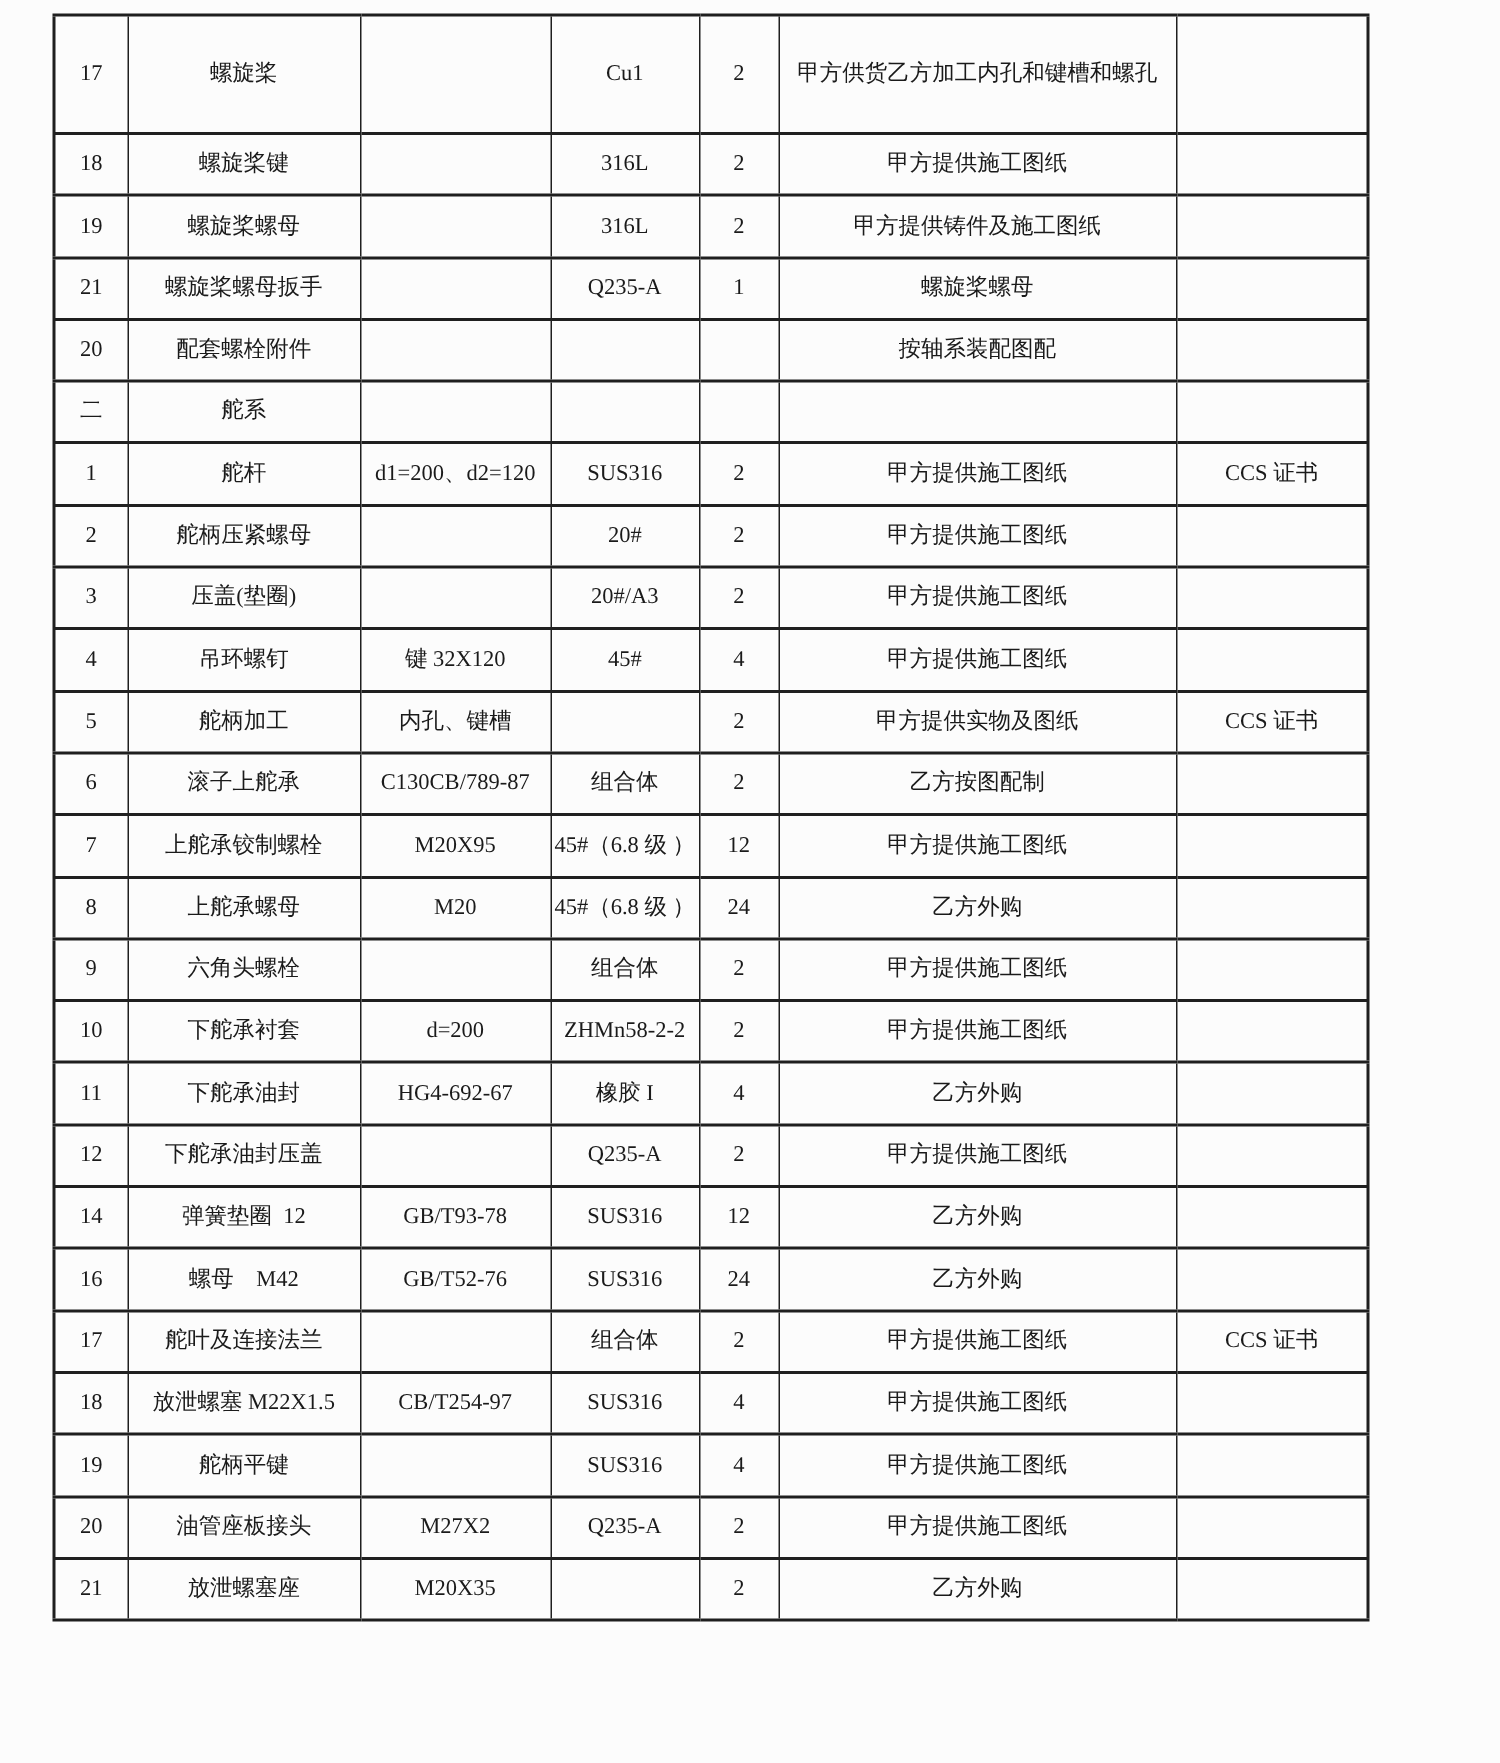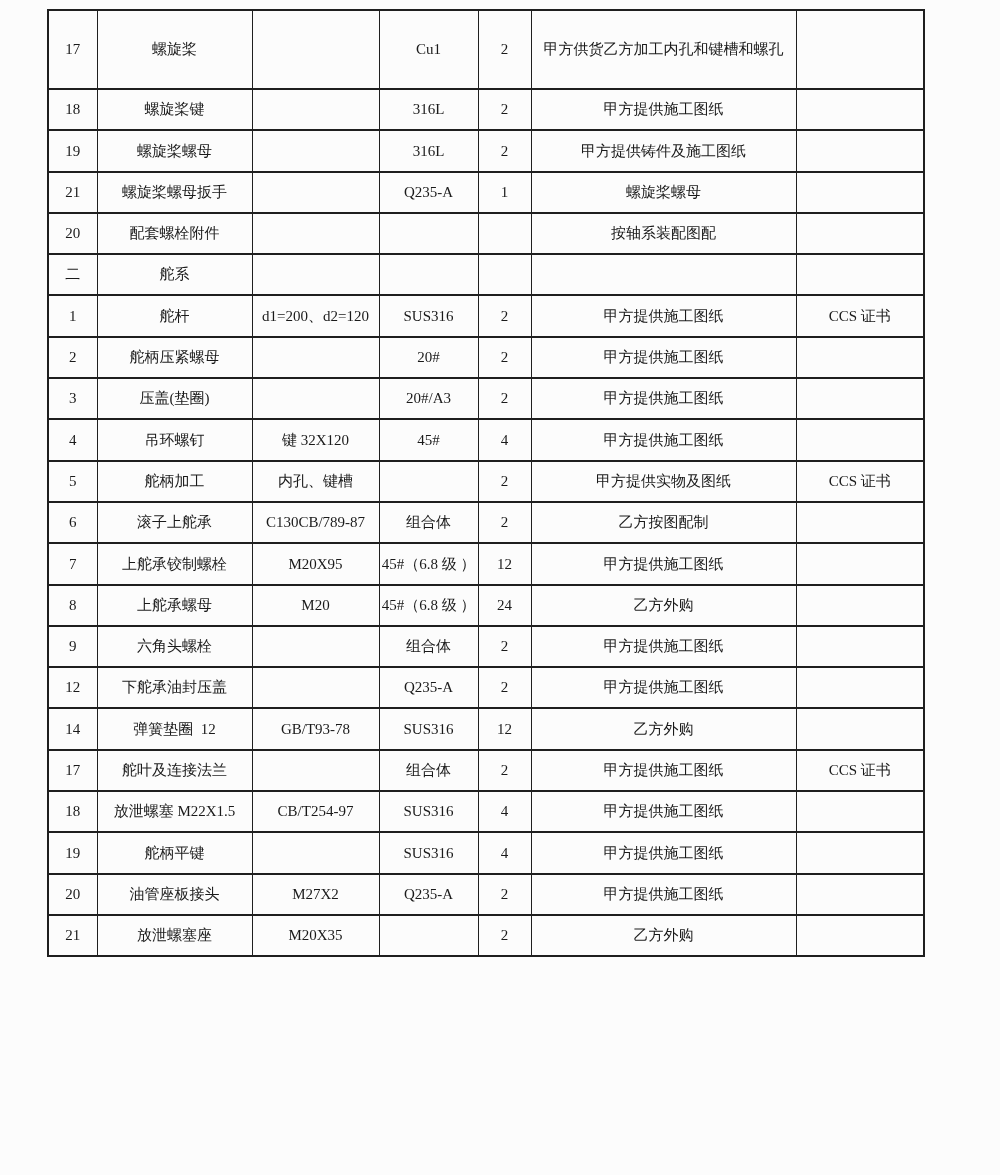--- a/index.html
+++ b/index.html
@@ -11,21 +11,21 @@
     font-family: "Liberation Serif", "DejaVu Serif", serif;
   }
   .page {
     position: relative;
     width: 1000px;
     height: 1175px;
     background: #fcfcfc;
   }
   table.parts-table {
     position: absolute;
-    left: 47px;
+    left: 35px;
     top: 9px;
     width: 876px;
     border-collapse: collapse;
     table-layout: fixed;
     border: 2px solid #1f1f1f;
   }
   table.parts-table td {
     border-left: 1px solid #1f1f1f;
     border-right: 1px solid #1f1f1f;
     border-top: 2px solid #1f1f1f;
@@ -197,34 +197,61 @@
         <tr>
           <td>9</td>
           <td>六角头螺栓</td>
           <td></td>
           <td>组合体</td>
           <td>2</td>
           <td>甲方提供施工图纸</td>
           <td></td>
         </tr>
         <tr>
+          <td>10</td>
+          <td>下舵承衬套</td>
+          <td>d=200</td>
+          <td>ZHMn58-2-2</td>
+          <td>2</td>
+          <td>甲方提供施工图纸</td>
+          <td></td>
+        </tr>
+        <tr>
+          <td>11</td>
+          <td>下舵承油封</td>
+          <td>HG4-692-67</td>
+          <td>橡胶 I</td>
+          <td>4</td>
+          <td>乙方外购</td>
+          <td></td>
+        </tr>
+        <tr>
           <td>12</td>
           <td>下舵承油封压盖</td>
           <td></td>
           <td>Q235-A</td>
           <td>2</td>
           <td>甲方提供施工图纸</td>
           <td></td>
         </tr>
         <tr>
           <td>14</td>
           <td>弹簧垫圈  12</td>
           <td>GB/T93-78</td>
           <td>SUS316</td>
           <td>12</td>
+          <td>乙方外购</td>
+          <td></td>
+        </tr>
+        <tr>
+          <td>16</td>
+          <td>螺母　M42</td>
+          <td>GB/T52-76</td>
+          <td>SUS316</td>
+          <td>24</td>
           <td>乙方外购</td>
           <td></td>
         </tr>
         <tr>
           <td>17</td>
           <td>舵叶及连接法兰</td>
           <td></td>
           <td>组合体</td>
           <td>2</td>
           <td>甲方提供施工图纸</td>

